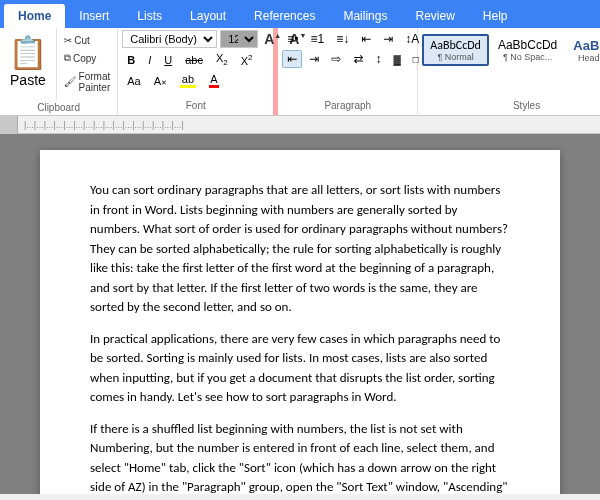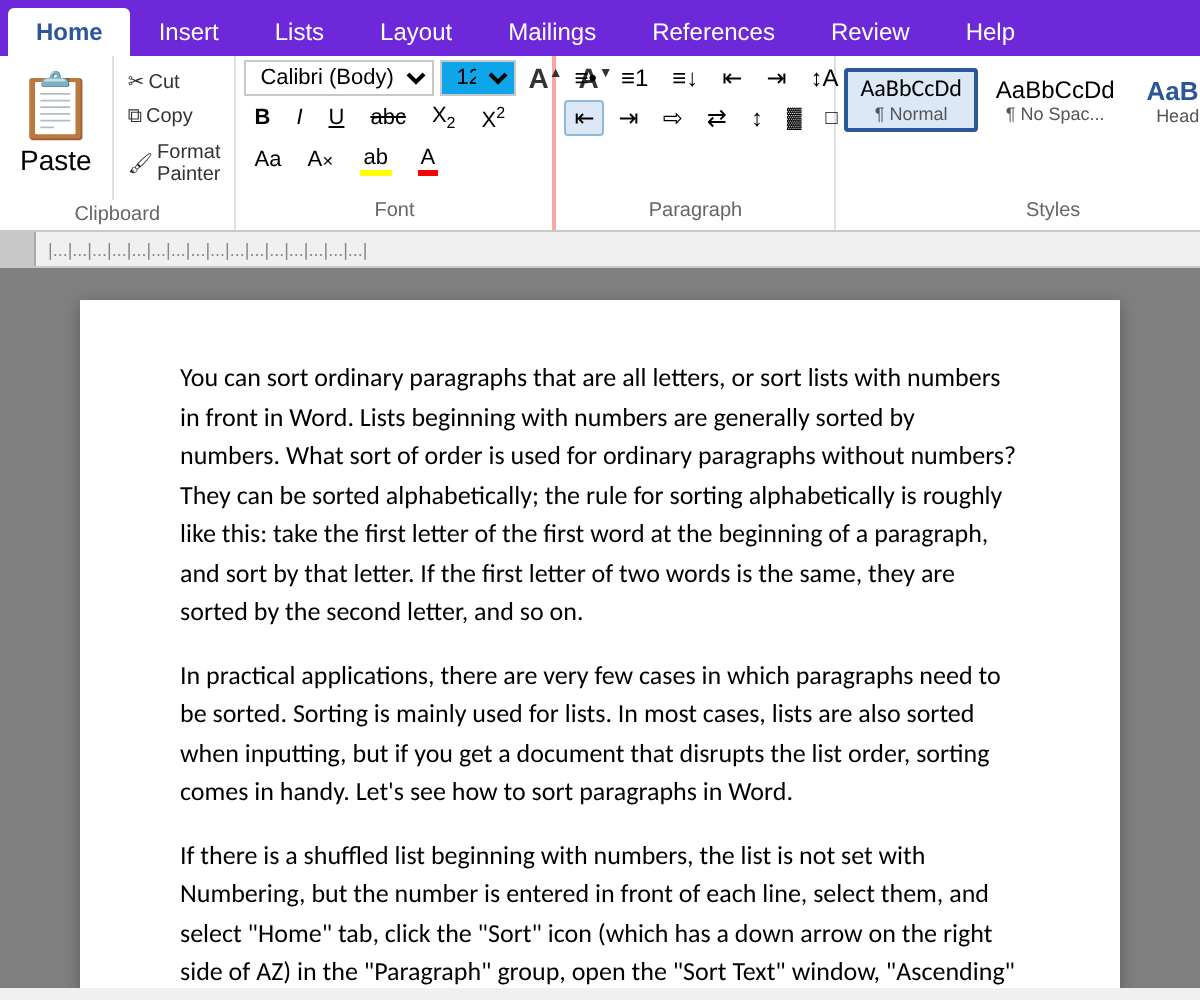--- a/index.html
+++ b/index.html
@@ -1,33 +1,33 @@
 <!DOCTYPE html>
 <html><head>
   <meta charset="utf-8">
   <style>
     * { box-sizing: border-box; margin: 0; padding: 0; }
     body { font-family: 'Segoe UI', Arial, sans-serif; font-size: 12px; background: #f0f0f0; width: 600px; height: 500px; overflow: hidden; }
 
     
-    .tab-bar { display: flex; align-items: flex-end; background: #6d28d9; padding-top: 4px; padding-left: 4px; }
+    .tab-bar { display: flex; align-items: flex-end; background: #3b82f6; padding-top: 4px; padding-left: 4px; }
     .tab { padding: 5px 14px; font-size: 12px; color: #fff; cursor: pointer; border-radius: 3px 3px 0 0; }
     .tab.active { background: #fff; color: #2b579a; font-weight: 600; }
     .clipboard-paste-btn { display: flex; flex-direction: column; align-items: center; padding: 4px 6px; cursor: pointer; }
     .clipboard-sub-btn { font-size: 10px; color: #333; cursor: pointer; padding: 1px 3px; display: flex; align-items: center; gap: 2px; }
     .clipboard-group-wrapper { display: flex; flex-direction: column; border-right: 1px solid #e0e0e0; }
     .clipboard-group-inner { display: flex; flex-direction: row; flex: 1; }
     .clipboard-group-label { font-size: 10px; color: #666; text-align: center; padding: 2px 0; }
 
     
-    .font-group { border-right: 2px solid #fca5a5; padding: 2px 4px; display: flex; flex-direction: column; justify-content: flex-end; }
+    .font-group { border-right: 5px solid #fca5a5; padding: 2px 4px; display: flex; flex-direction: column; justify-content: flex-end; }
     .font-row1 { display: flex; align-items: center; gap: 3px; margin-bottom: 2px; }
     .font-row2 { display: flex; align-items: center; gap: 3px; margin-bottom: 2px; }
     .font-name-select { font-size: 11px; width: 110px; border: 1px solid #c8c8c8; padding: 1px 3px; cursor: pointer; background: #fff; }
-    .font-size-select { font-size: 11px; width: 38px; border: 1px solid #c8c8c8; padding: 1px 3px; cursor: pointer; background: #0ea5e9; }
+    .font-size-select { font-size: 11px; width: 38px; border: 1px solid #c8c8c8; padding: 1px 3px; cursor: pointer; background: #a3a3a3; }
     .font-btn { font-size: 11px; padding: 1px 4px; border: 1px solid transparent; cursor: pointer; background: transparent; border-radius: 2px; }
     .font-btn.bold { font-weight: bold; }
     .font-btn.italic { font-style: italic; }
     .font-btn.underline { text-decoration: underline; }
     .font-group-label { font-size: 10px; color: #666; text-align: center; margin-top: auto; padding: 2px 0; }
     .font-size-adjust { display: flex; gap: 2px; }
     .small-icon-btn { font-size: 11px; padding: 1px 3px; border: none; cursor: pointer; background: transparent; }
 
     
     .para-group { border-right: 1px solid #e0e0e0; padding: 2px 4px; display: flex; flex-direction: column; }
@@ -63,22 +63,22 @@
 </head>
 <body>
 
 <div>
 
   <div class="tab-bar">
     <div class="tab active">Home</div>
     <div class="tab">Insert</div>
     <div class="tab">Lists</div>
     <div class="tab">Layout</div>
+    <div class="tab">References</div>
     <div class="tab">Mailings</div>
-    <div class="tab">References</div>
     <div class="tab">Review</div>
     <div class="tab">Help</div>
   </div>
 
   <div class="ribbon-area">
     <div style="display:flex; align-items:stretch; background:#fff; border-bottom:1px solid #c8c8c8; min-height:88px;">
 
       <div class="clipboard-group-wrapper" style="display:flex;flex-direction:column;border-right:1px solid #e0e0e0;">
         <div class="clipboard-group-inner">
           <div class="clipboard-paste-btn" style="padding:6px 8px;">

